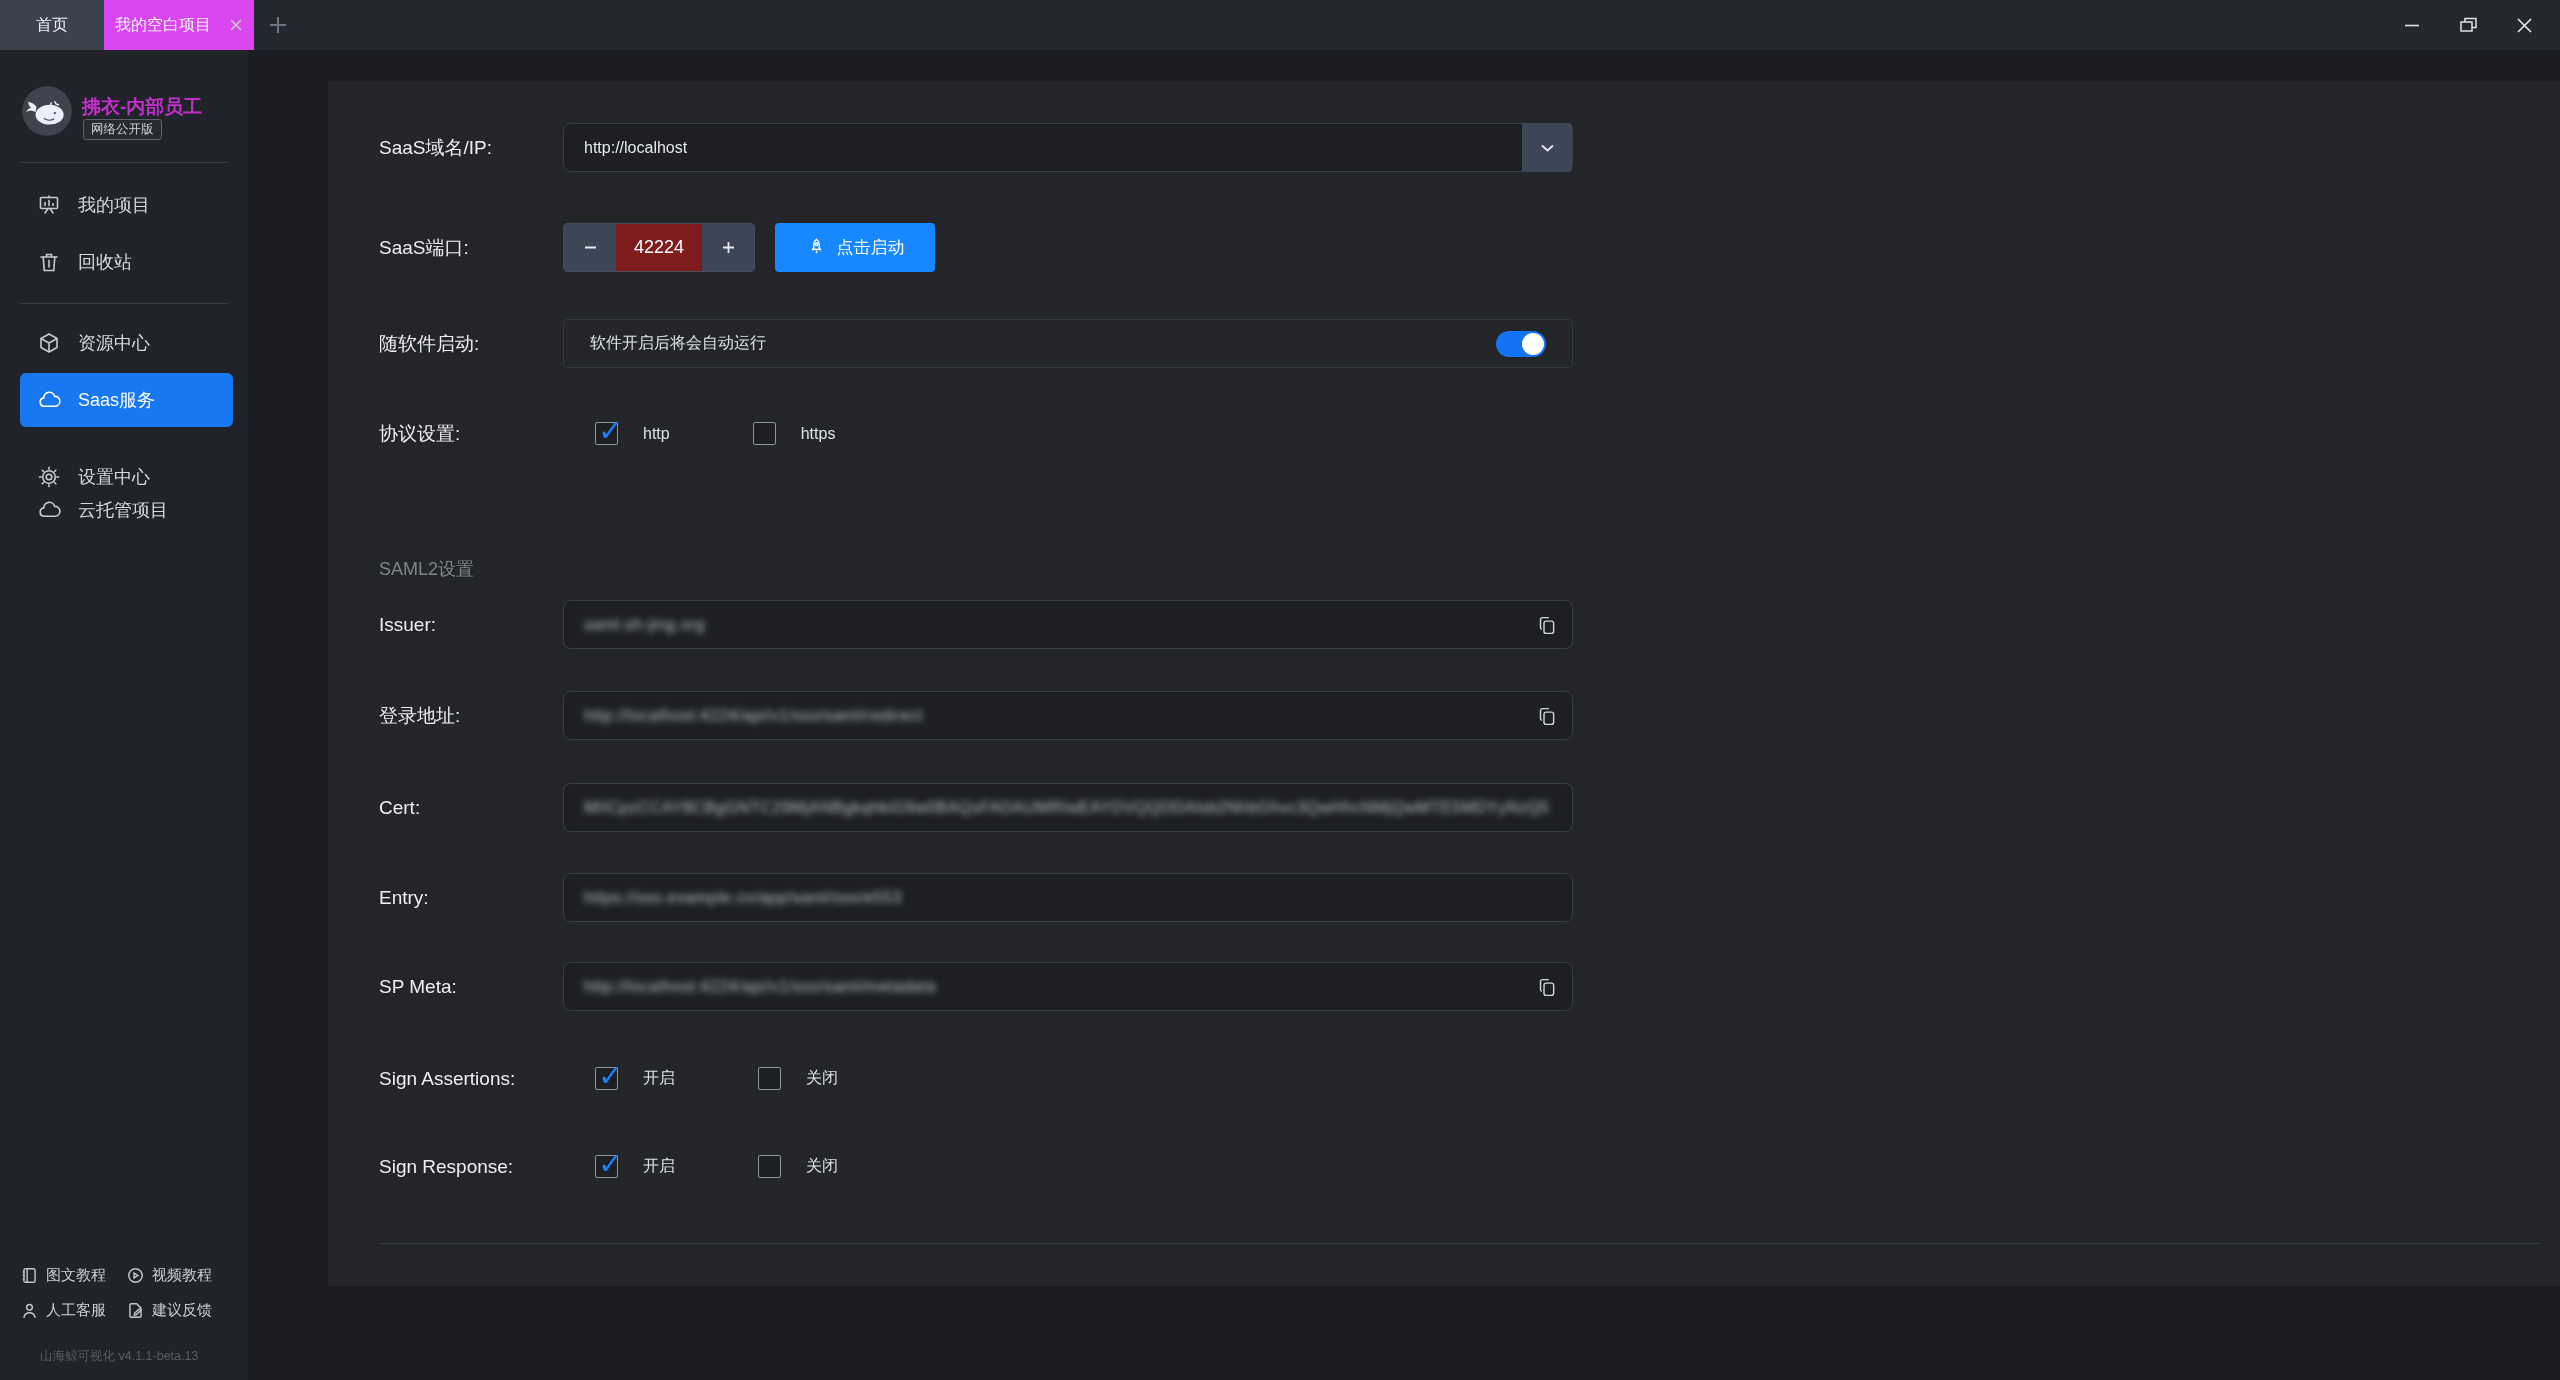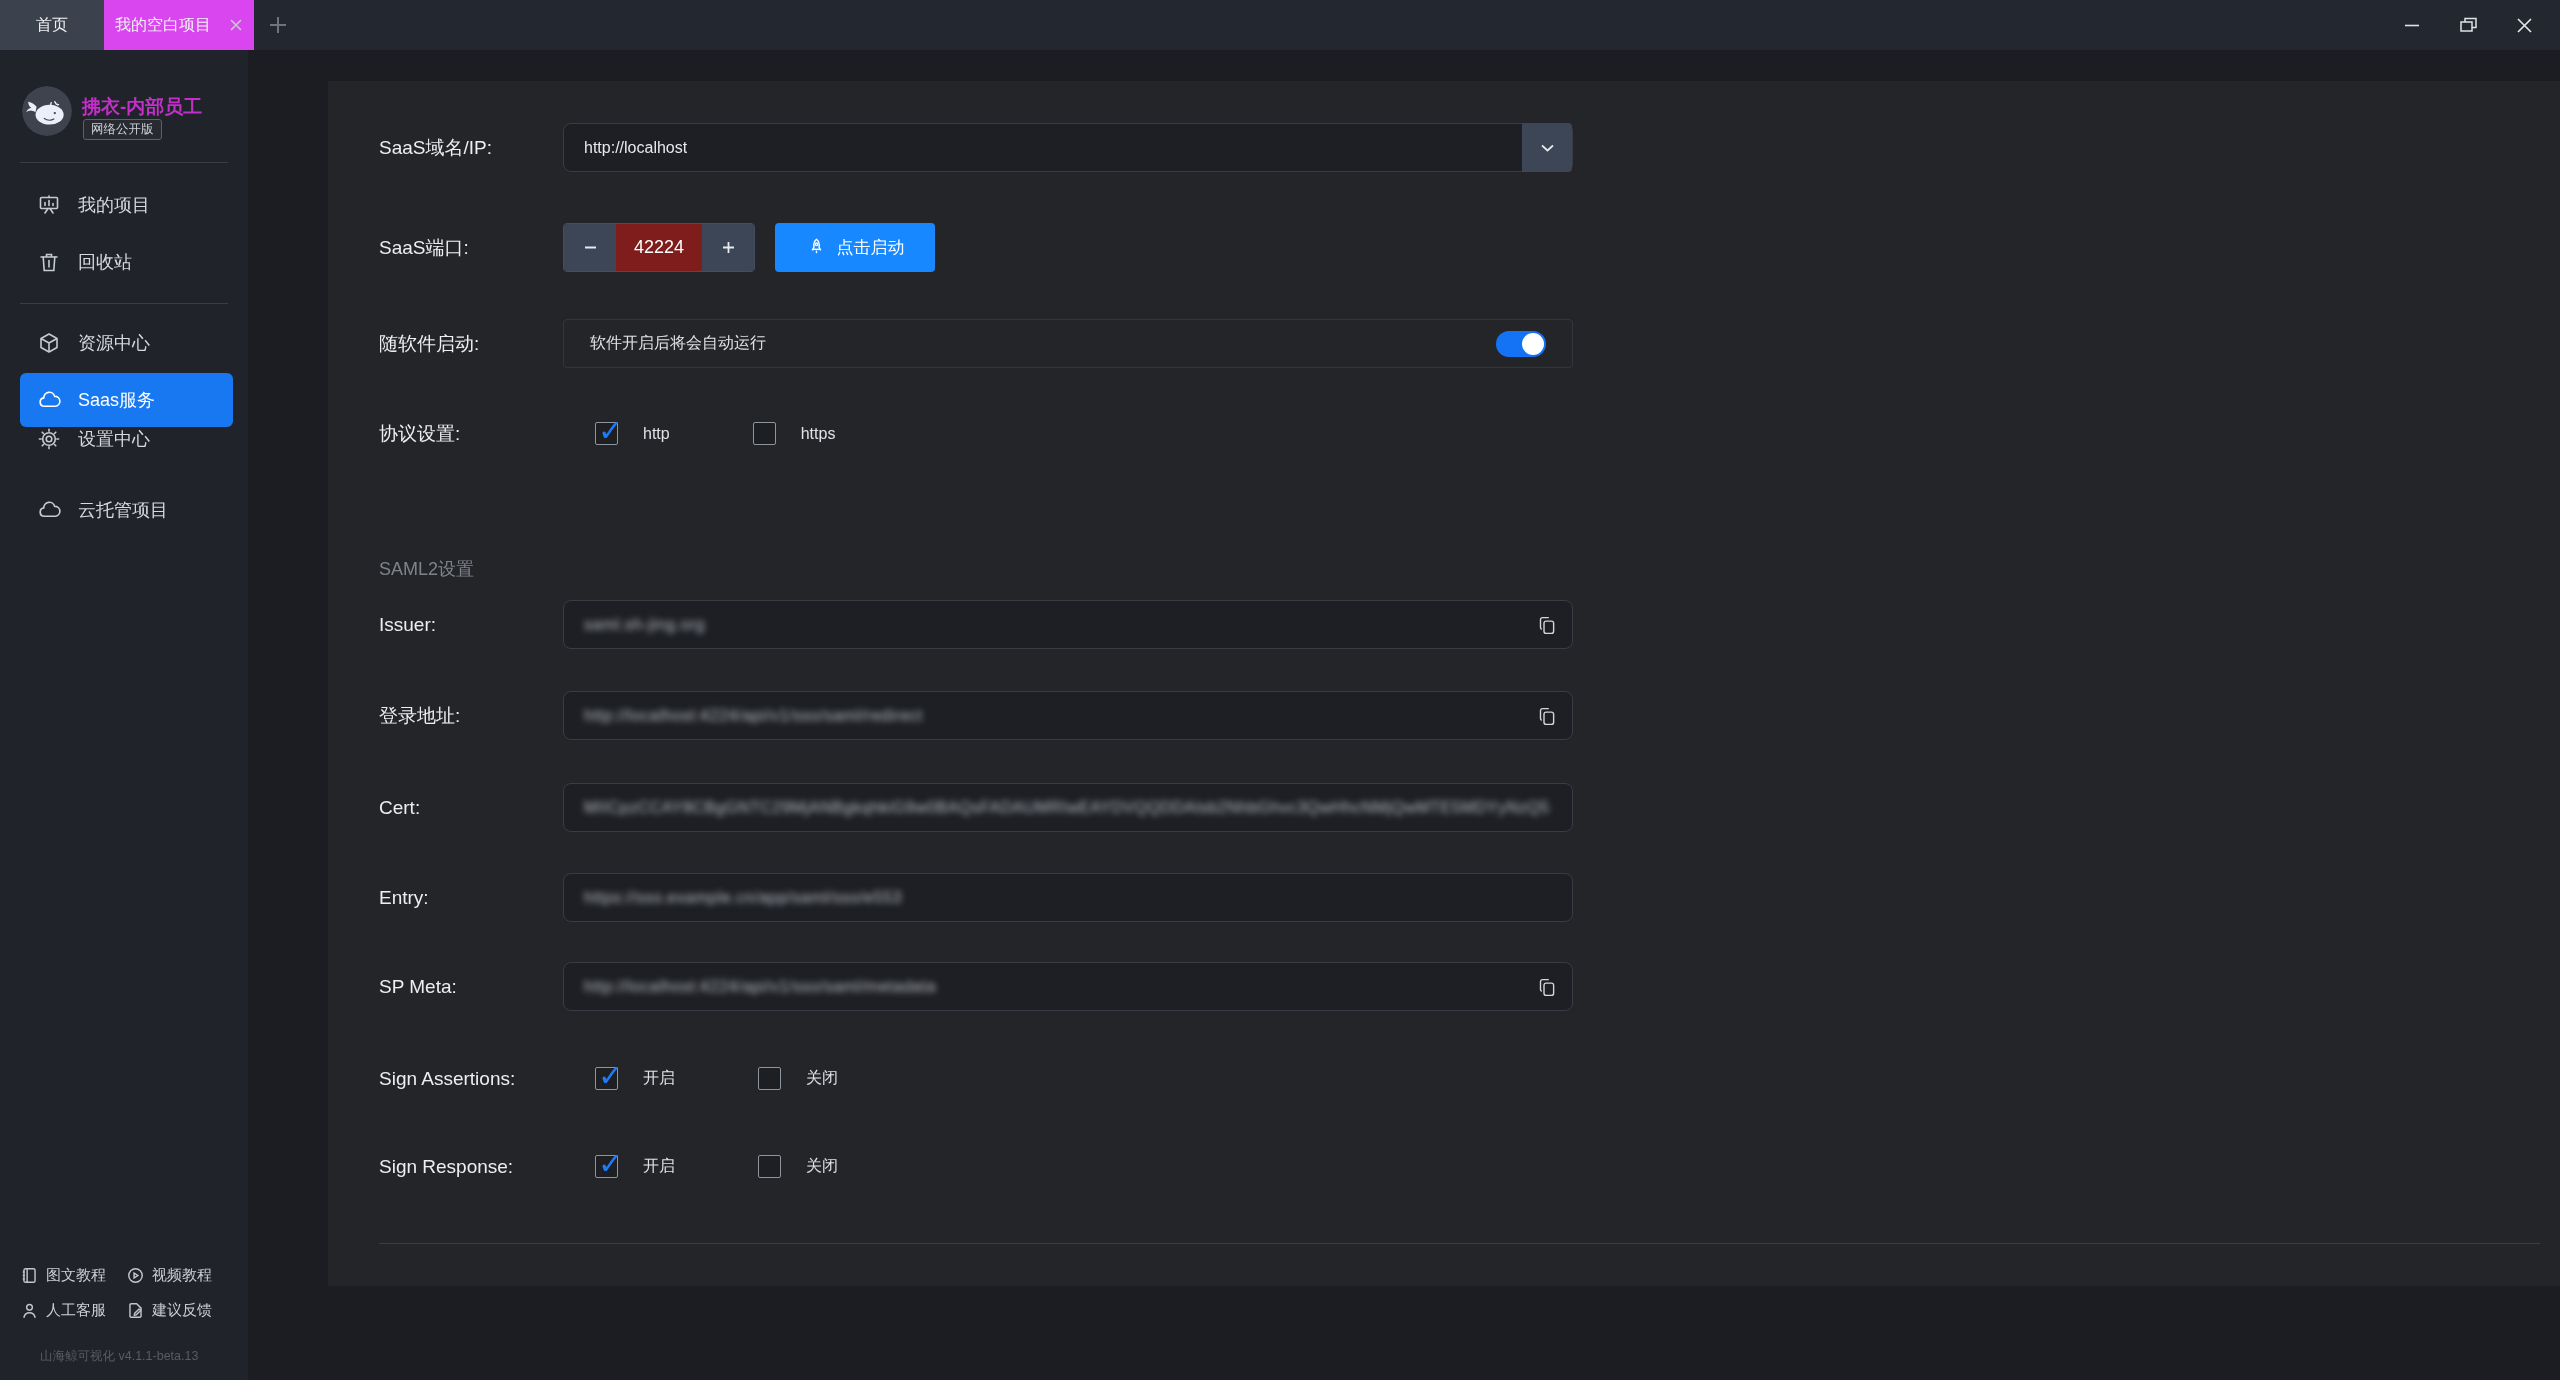--- a/index.html
+++ b/index.html
@@ -171,21 +171,21 @@
 
   <div class="side-item selected" style="top:323px">
     <span class="sicon">
       <svg width="25" height="25" viewBox="0 0 24 24" fill="none" stroke="currentColor" stroke-width="1.6" stroke-linejoin="round">
         <path d="M7 17.5a4 4 0 0 1-.5-7.96A5.3 5.3 0 0 1 16.9 8a4.1 4.1 0 0 1 .6 9.5H7z"></path>
       </svg>
     </span>
     <span>Saas服务</span>
   </div>
 
-  <div class="side-item" style="top:362px">
+  <div class="side-item" style="top:400px">
     <span class="sicon">
       <svg width="24" height="24" viewBox="0 0 24 24" fill="none" stroke="currentColor" stroke-width="1.6" stroke-linecap="round">
         <circle cx="12" cy="12" r="6.3"></circle>
           <circle cx="12" cy="12" r="2.8"></circle>
         <path d="M12 4.2V2.4M12 21.6v-1.8M4.2 12H2.4M21.6 12h-1.8M6.5 6.5 5.2 5.2M18.8 18.8l-1.3-1.3M6.5 17.5l-1.3 1.3M18.8 5.2l-1.3 1.3"></path>
       </svg>
     </span>
     <span>设置中心</span>
   </div>
 

